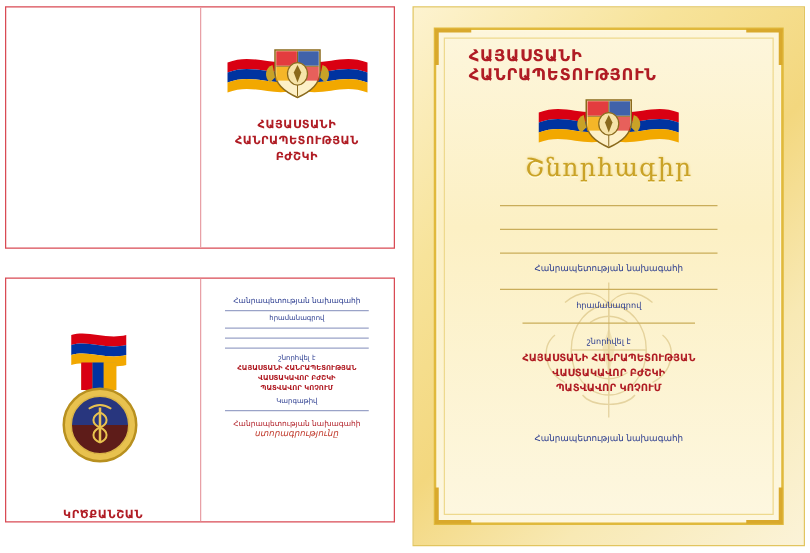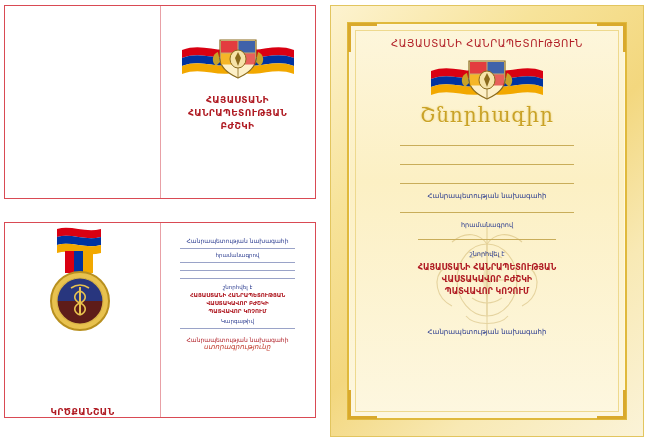--- a/index.html
+++ b/index.html
@@ -39,21 +39,21 @@
   
   #booklet-inside{
     left:4px;top:222px;width:312px;height:196px;
     border:1px solid #d94a54;background:#ffffff;
   }
   #booklet-inside .fold{
     position:absolute;left:50%;top:0;bottom:0;width:1px;background:#e8a0a6;
   }
   #inside-left{
     position:absolute;left:0;top:0;width:50%;height:100%;
-    display:flex;flex-direction:column;align-items:center;justify-content:space-between;
+    display:flex;flex-direction:column;align-items:center;justify-content:flex-end;
   }
   .medal-label{
     margin-top:10px;color:#b01c24;font-size:9px;font-weight:bold;letter-spacing:.5px;
   }
   #inside-right{
     position:absolute;left:50%;top:0;width:50%;height:100%;
     padding:14px 12px 10px 12px;box-sizing:border-box;
     display:flex;flex-direction:column;align-items:center;
   }
   .ln{color:#2a3b8f;font-size:6px;text-align:center;}
@@ -84,21 +84,21 @@
   .c-tl{left:-1px;top:-1px;border-top:3px solid #d9a92c;border-left:3px solid #d9a92c;}
   .c-tr{right:-1px;top:-1px;border-top:3px solid #d9a92c;border-right:3px solid #d9a92c;}
   .c-bl{left:-1px;bottom:-1px;border-bottom:3px solid #d9a92c;border-left:3px solid #d9a92c;}
   .c-br{right:-1px;bottom:-1px;border-bottom:3px solid #d9a92c;border-right:3px solid #d9a92c;}
 
   #dip-content{
     position:absolute;left:0;right:0;top:0;bottom:0;
     display:flex;flex-direction:column;align-items:center;
     padding:14px 26px 14px 26px;box-sizing:border-box;
   }
-  .dip-header{color:#b01c24;font-size:10px;letter-spacing:.6px;font-weight:normal;}
+  .dip-header{color:#b01c24;font-size:13px;letter-spacing:.6px;font-weight:bold;}
   .dip-title{
     color:#c9a227;font-size:20px;letter-spacing:1px;margin-top:2px;
     text-shadow:0 1px 0 #fff8d8, 0 0 2px #e6c55c;
     font-family:"DejaVu Serif", serif;
   }
   .dip-rule{width:78%;height:1px;background:#c9ad5a;margin:7px 0 2px 0;}
   .dip-rule.short{width:62%;}
   .dip-cap{color:#2a3b8f;font-size:7px;text-align:center;}
   .dip-red{color:#b01c24;font-size:8px;font-weight:bold;text-align:center;line-height:12px;}
   .dip-blue-small{color:#2a3b8f;font-size:6.5px;text-align:center;}

